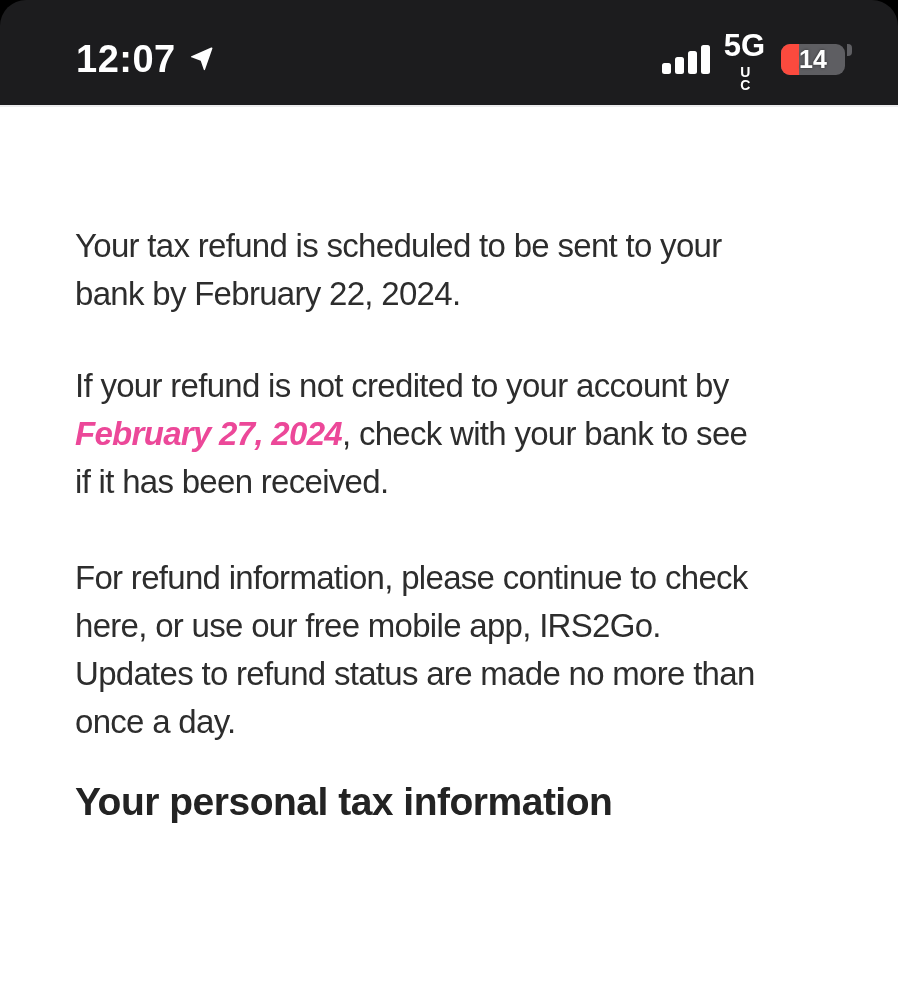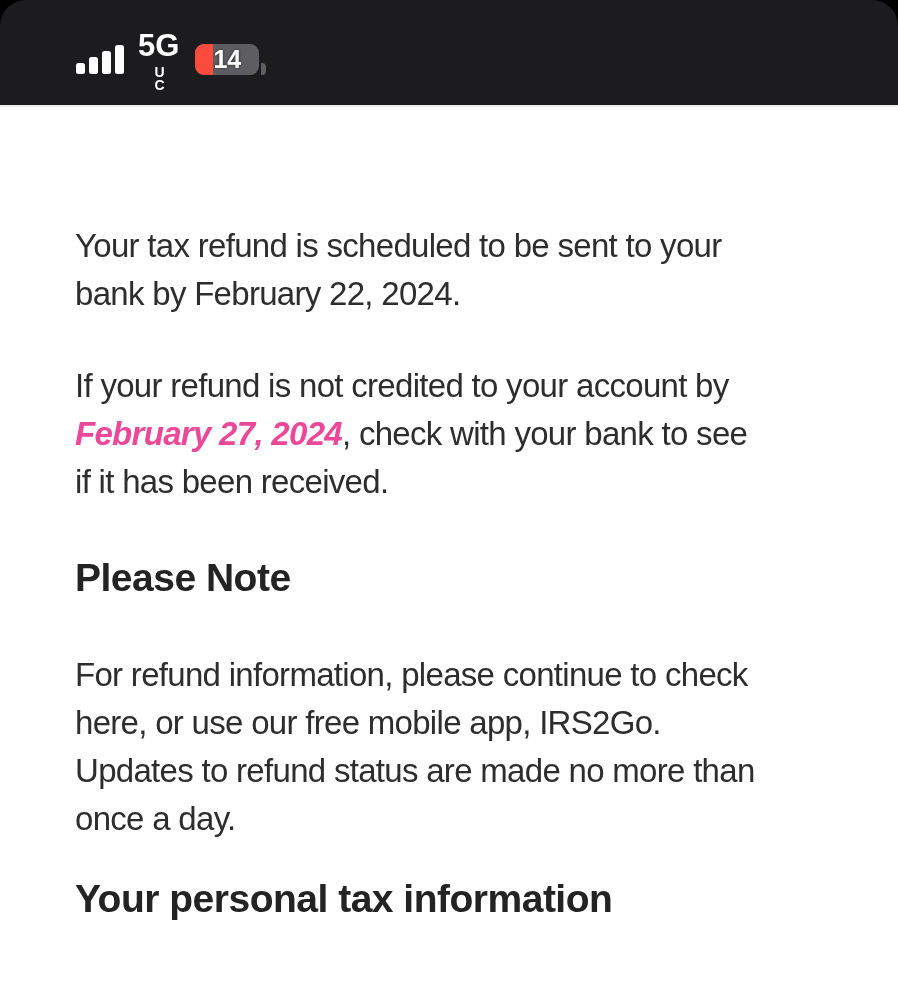--- a/index.html
+++ b/index.html
@@ -45,21 +45,21 @@
   .network { display: flex; align-items: center; margin-left: 2px; flex-direction: column; }
   .net-main { font-size: 31px; font-weight: 600; letter-spacing: 0; }
   .net-sub {
     display: flex; flex-direction: column; justify-content: center;
     margin-left: 2px; margin-top: 2px;
   }
   .net-sub span {
     font-size: 14px; font-weight: 700; line-height: 13px; letter-spacing: 0;
   }
 
-  .battery-wrap { display: flex; align-items: flex-end; margin-left: 4px; }
+  .battery-wrap { display: flex; align-items: flex-start; margin-left: 4px; }
   .battery {
     position: relative;
     width: 64px; height: 31px;
     background: #5e5e62;
     border-radius: 9px;
     overflow: hidden;
   }
   .battery-fill {
     position: absolute; left: 0; top: 0; bottom: 0;
     width: 28%;
@@ -103,20 +103,28 @@
   .p-credit   { margin-top: 44px; }
   .h-note     { margin-top: 47px; }
   .p-info     { margin-top: 48px; }
   .h-personal { margin-top: 31px; }
 </style>
 </head>
 <body>
 
 <div class="statusbar-backdrop">
   <div class="statusbar">
+    <div class="sb-left">
+      <span class="sb-time">12:07</span>
+      <span class="sb-loc">
+        <svg width="27" height="27" viewBox="0 0 24 24">
+          <path d="M21.7 2.3 L15.1 21.2 c-.18.5-.88.5-1.06 0 L11.3 13 3 10.1 c-.5-.18-.5-.88 0-1.06 L20.6 1.4 c.6-.22 1.3.35 1.1.9 Z" fill="#ffffff"></path>
+        </svg>
+      </span>
+    </div>
     <div class="sb-right">
       <div class="signal">
         <div class="bar"></div>
         <div class="bar"></div>
         <div class="bar"></div>
         <div class="bar"></div>
       </div>
       <div class="network">
         <span class="net-main">5G</span>
         <span class="net-sub">
@@ -134,19 +142,18 @@
     </div>
   </div>
 </div>
 
 <div class="content">
   <p class="p-schedule">Your tax refund is scheduled to be sent to your
 bank by February 22, 2024.</p>
   <p class="p-credit"><span>If your refund is not credited to your account by
 </span><b>February 27, 2024</b><span>, check with your bank to see
 if it has been received.</span></p>
-  <h2 class="h-note">Please Note</h2>
   <p class="p-info">For refund information, please continue to check
 here, or use our free mobile app, IRS2Go.
 Updates to refund status are made no more than
 once a day.</p>
   <h2 class="h-personal">Your personal tax information</h2>
 </div>
 
 </body></html>

